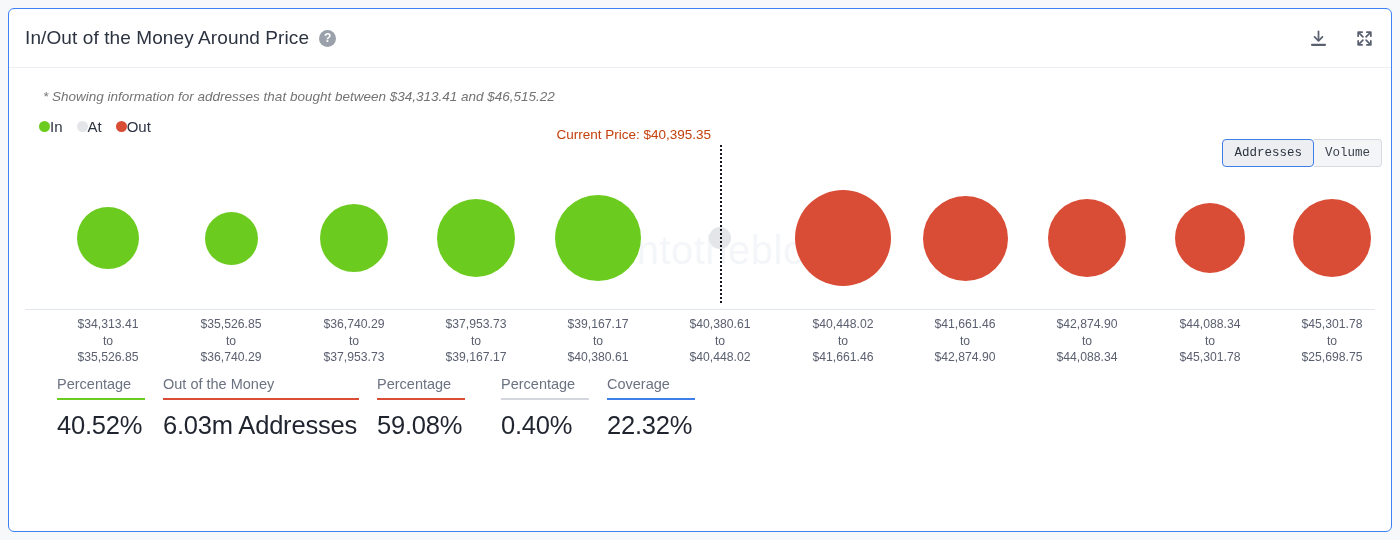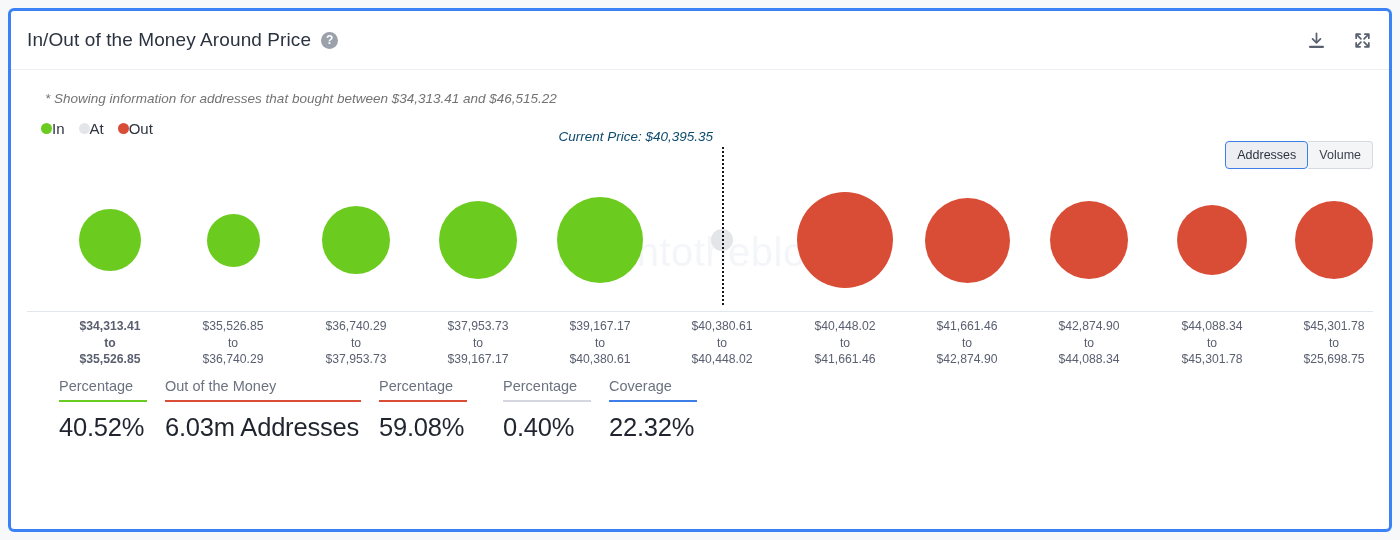--- a/index.html
+++ b/index.html
@@ -7,21 +7,21 @@
     width: 1400px; height: 540px;
     background: #f7f8fa;
     font-family: "Liberation Sans", sans-serif;
     overflow: hidden;
   }
   .card {
     position: absolute;
     left: 8px; top: 8px;
     width: 1384px; height: 524px;
     background: #ffffff;
-    border: 3px solid #3b82f6;
+    border: 1px solid #3b82f6;
     border-radius: 6px;
     overflow: hidden;
   }
 
   
   .card-header {
     position: relative;
     height: 59px;
     border-bottom: 1px solid #eceef3;
     display: flex;
@@ -80,22 +80,23 @@
     padding: 14px 0 0 14px;
     font-size: 15px;
     color: #2c3340;
   }
   .legend .item { display: flex; align-items: center; margin-right: 8px; }
   .legend .dot { width: 11px; height: 11px; border-radius: 50%; }
 
   
   .toggle-wrap {
     position: absolute;
-    right: 16px; top: 71px;
+    right: 9px; top: 71px;
     display: flex;
+    font-family: Liberation Mono, monospace;
   }
   .toggle-btn {
     font-size: 12.5px;
     padding: 6px 11px;
     background: #f4f5f7;
     color: #3c4椒250;
     color: #3c4250;
     border: 1px solid #d6dae1;
     cursor: pointer;
     line-height: 1.15;
@@ -148,23 +149,22 @@
     top: -28px;
     width: 0;
     border-left: 2.5px dotted #15181d;
     height: 158px;
   }
   .price-label {
     position: absolute;
     top: -46px;
     transform: translateX(-100%);
     padding-right: 9px;
-    font-style: italic;
     font-size: 13.5px;
-    color: #0c4a6e;
+    color: #c2410c;
     white-space: nowrap;
   }
 
   .axis-line {
     margin: 6px 0 0 0;
     height: 1px;
     background: #e2e6ee;
   }
 
   
@@ -301,21 +301,21 @@
           <div class="bubble-cell" style="left: 1240px; width: 122px;">
             <div class="bubble" style="width: 78px; height: 78px; background: rgb(217, 76, 53);"></div>
           </div>
         </div>
       <div class="price-line" id="price-line" style="left: 689px;"></div>
       <div class="price-label" id="price-label" style="left: 689px;">Current Price: $40,395.35</div>
     </div>
 
     <div class="axis-line"></div>
     <div class="axis-labels" id="axis-labels">
-        <div class="axis-label" style="left: 77px; font-weight: bold;">
+        <div class="axis-label" style="left: 77px;">
           <div>$34,313.41</div>
           <div>to</div>
           <div>$35,526.85</div>
         </div>
         <div class="axis-label" style="left: 200px;">
           <div>$35,526.85</div>
           <div>to</div>
           <div>$36,740.29</div>
         </div>
         <div class="axis-label" style="left: 323px;">

